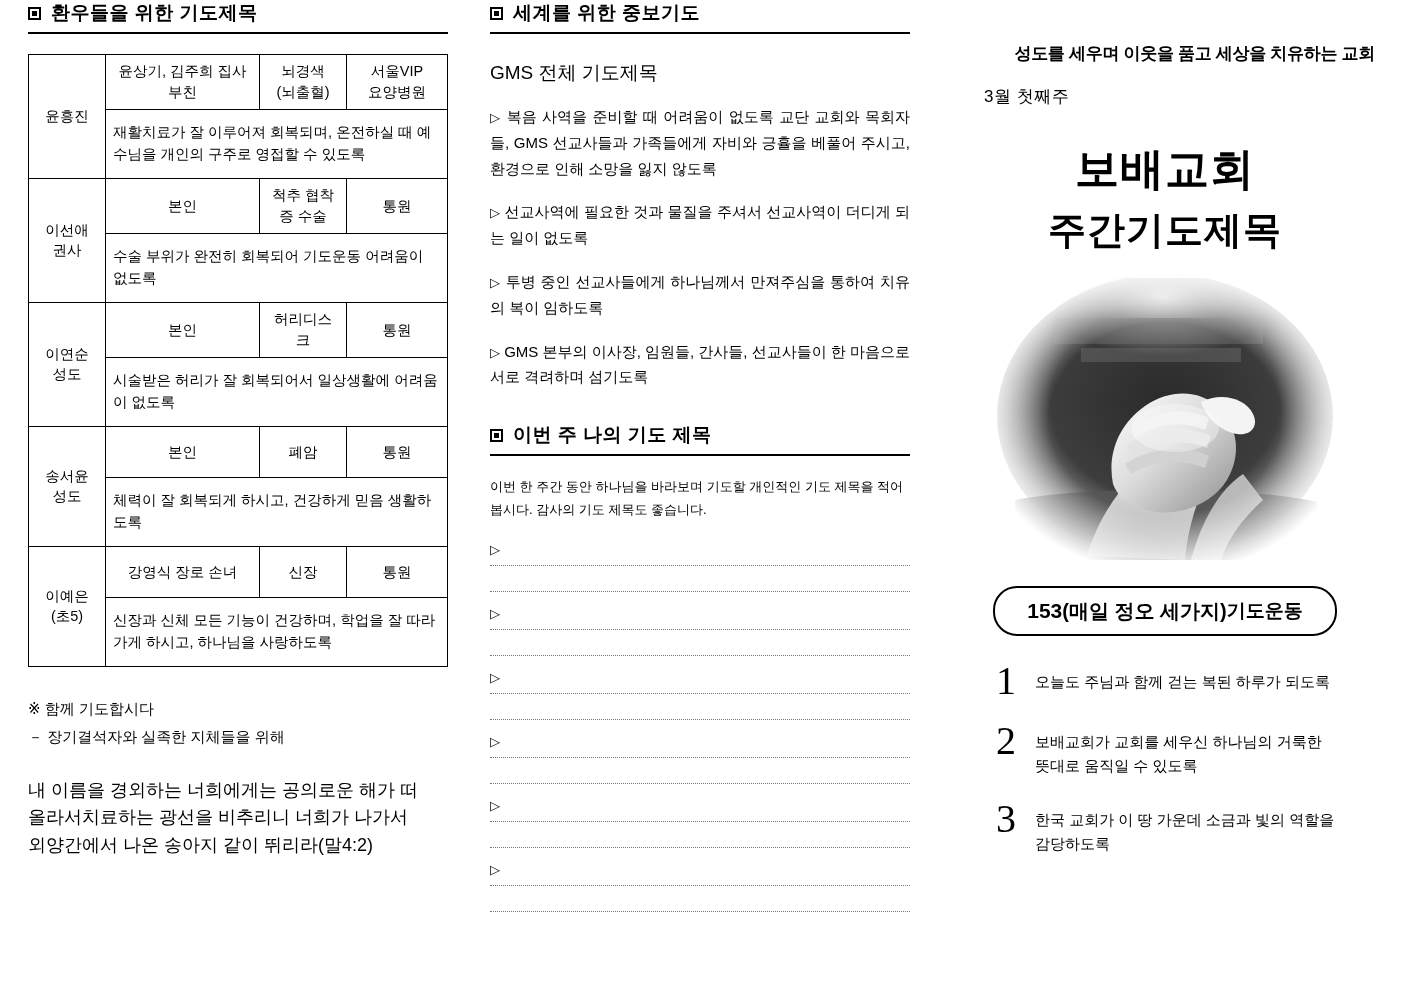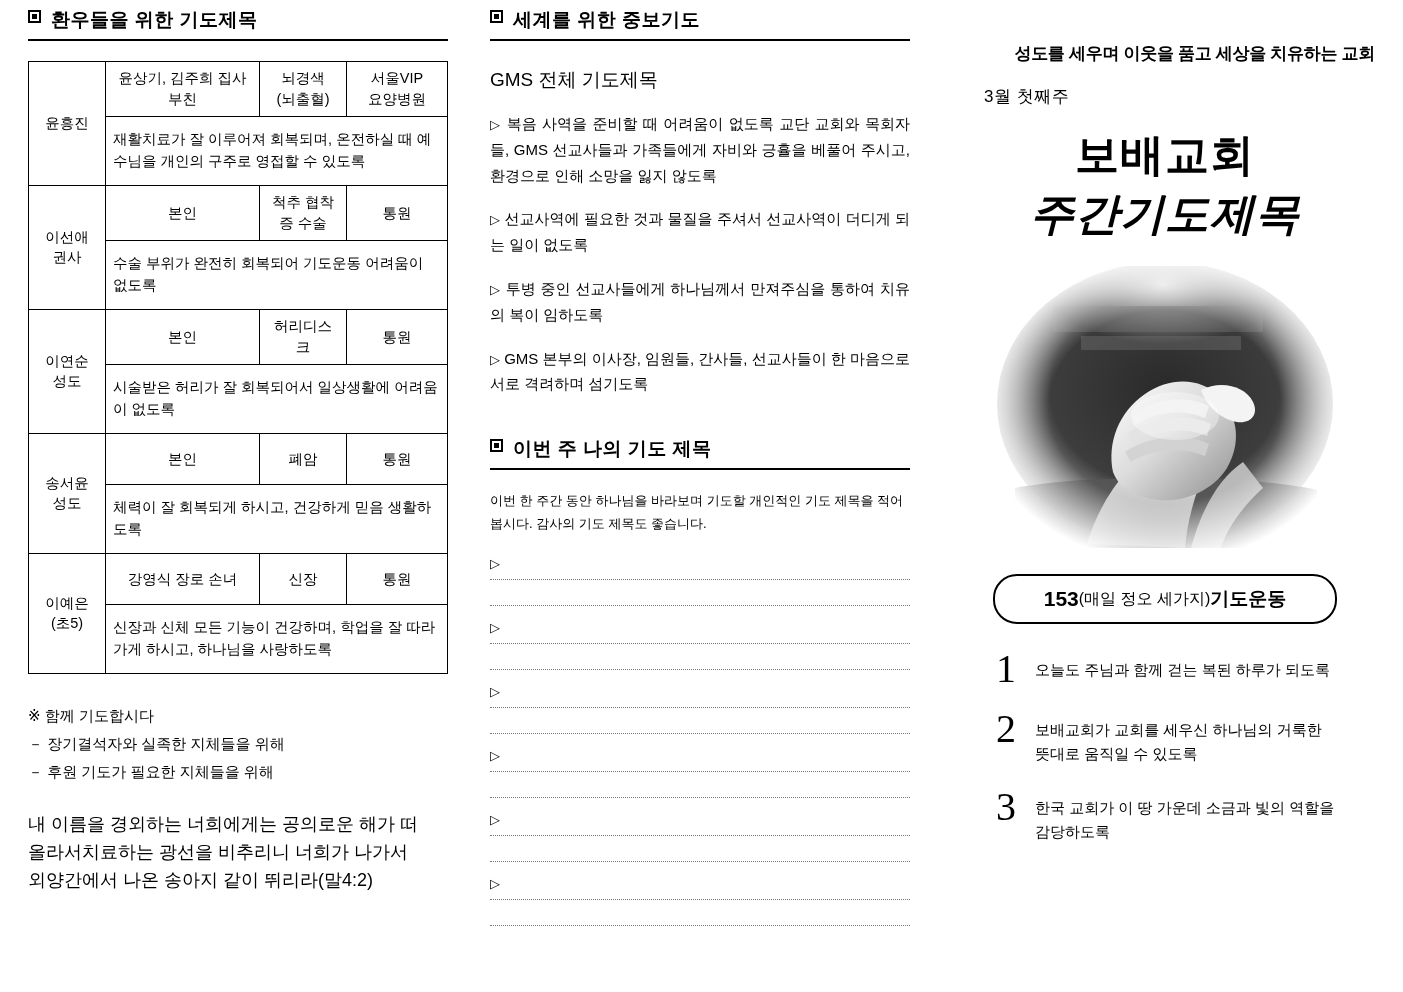--- a/index.html
+++ b/index.html
@@ -51,21 +51,20 @@
   .sec-head .sq::after {
     content: "";
     position: absolute;
     left: 2px; top: 2px; right: 2px; bottom: 2px;
     background: #000;
   }
   .sec-head .title {
     font-size: 19px;
     font-weight: bold;
     letter-spacing: 0.5px;
-    margin-top: 7px;
   }
 
   
   .tbl {
     border-collapse: collapse;
     width: 420px;
     margin-top: 20px;
     table-layout: fixed;
   }
   .tbl td {
@@ -149,30 +148,29 @@
   .weekline {
     font-size: 17px;
     margin-top: 20px;
     letter-spacing: 0.5px;
     margin-left: 29px;
   }
   .church-name {
     text-align: center;
     font-size: 44px;
     font-weight: bold;
-    margin-top: 18px;
+    margin-top: 32px;
     letter-spacing: 1px;
   }
   .bulletin-name {
     text-align: center;
-    font-size: 44px;
+    font-size: 38px;
     font-weight: bold;
-    margin-top: 0;
+    margin-top: 6px;
     letter-spacing: 1px;
-    font-style: italic;
   }
 
   
   .photo-wrap {
     margin: 22px auto 0;
     width: 340px;
     height: 282px;
     position: relative;
     overflow: hidden;
   }
@@ -184,21 +182,21 @@
     height: 46px;
     border: 2px solid #000;
     border-radius: 24px;
     display: flex;
     align-items: center;
     justify-content: center;
     font-size: 19px;
     font-weight: bold;
   }
   .badge .num { font-size: 21px; }
-  .badge .mid { font-size: 16px; font-weight: normal; }
+  .badge .mid { font-size: 20px; font-weight: bold; }
 
   .num-list { margin-top: 26px; }
   .num-item {
     display: flex;
     align-items: flex-start;
     gap: 14px;
     margin-bottom: 22px;
     padding-left: 36px;
   }
   .num-item .digit {
@@ -279,21 +277,20 @@
         </tr>
         <tr class="row-bot">
           <td class="desc" colspan="3">신장과 신체 모든 기능이 건강하며, 학업을 잘 따라가게 하시고, 하나님을 사랑하도록</td>
         </tr>
       </tbody>
     </table>
 
     <div class="notes">
       <div class="n-line">※  함께 기도합시다</div>
       <div class="n-line">－ 장기결석자와 실족한 지체들을 위해</div>
-      <div class="n-line">－ 후원 기도가 필요한 지체들을 위해</div>
     </div>
 
     <div class="verse">내 이름을 경외하는 너희에게는 공의로운 해가 떠올라서치료하는 광선을 비추리니 너희가 나가서 외양간에서 나온 송아지 같이 뛰리라(말4:2)</div>
   </div>
 
   <div class="col col-mid">
 
     <div class="sec-head">
       <span class="sq"></span>
       <span class="title">세계를 위한 중보기도</span>

